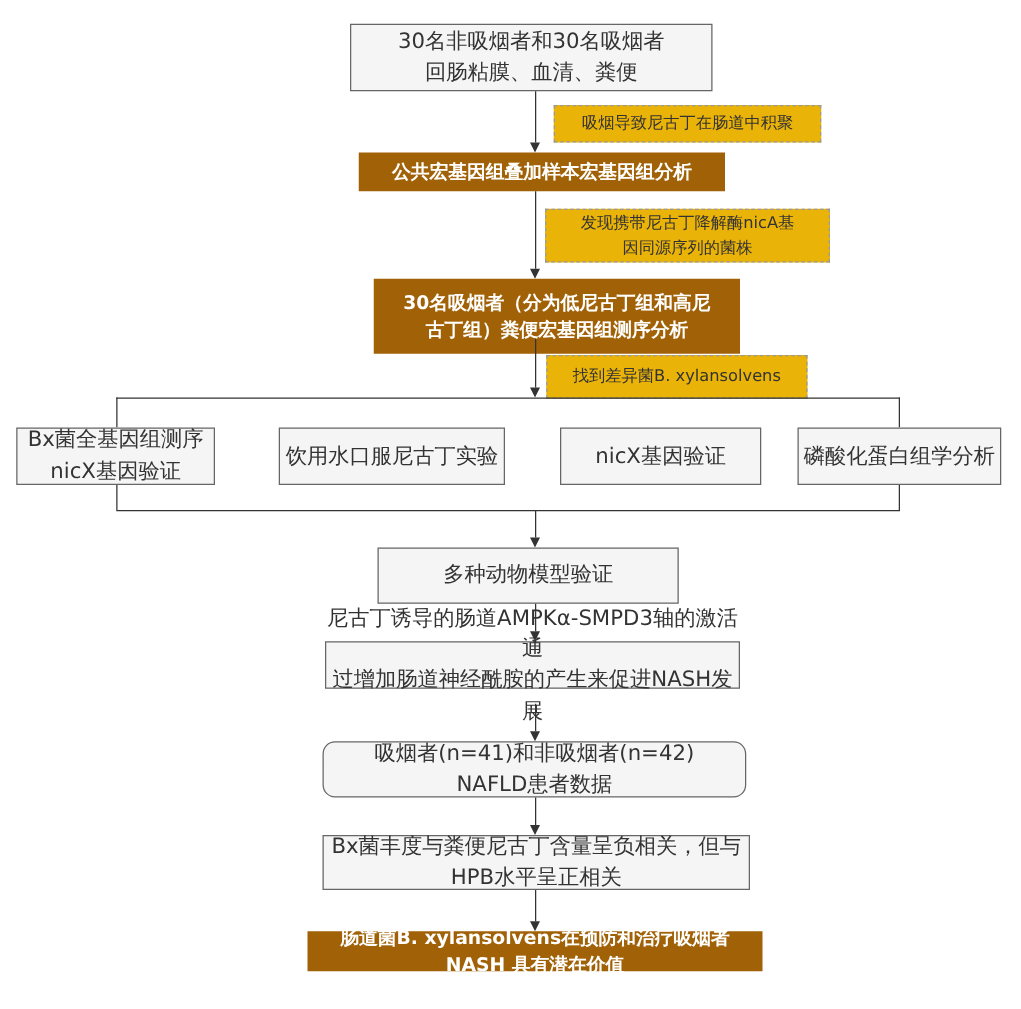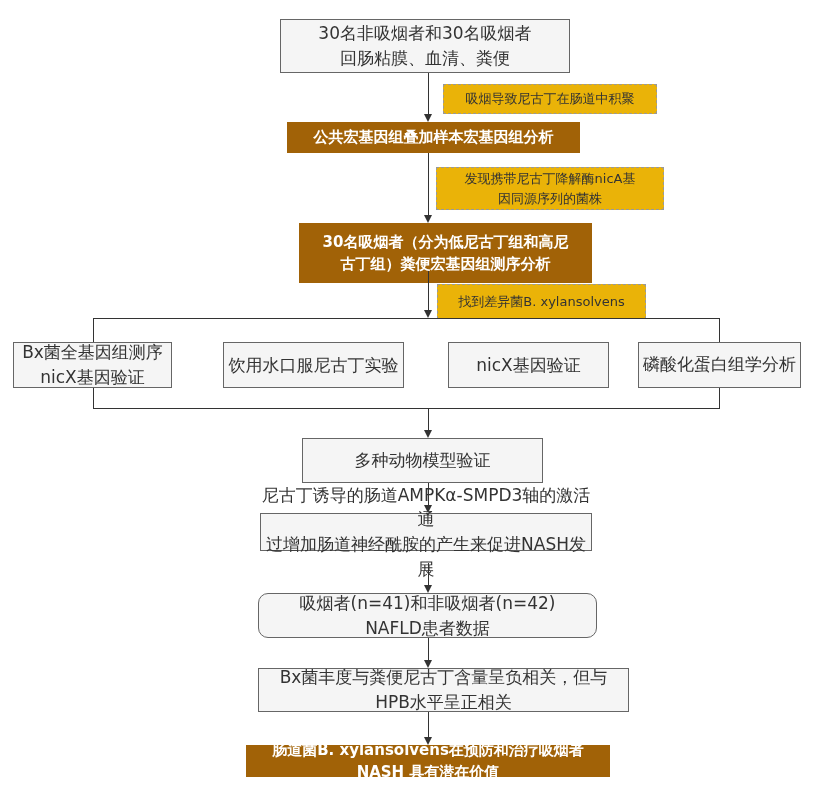--- a/index.html
+++ b/index.html
@@ -88,21 +88,21 @@
 
   <div class="vline" style="left:428px; top:563px; height:22px;"></div>
   <div class="ah" style="left:424px; top:585px;"></div>
 
   <div class="node gray" style="left:258px; top:593px; width:339px; height:45px;border-radius:10px;">吸烟者(n=41)和非吸烟者(n=42)
 NAFLD患者数据</div>
 
   <div class="vline" style="left:428px; top:638px; height:22px;"></div>
   <div class="ah" style="left:424px; top:660px;"></div>
 
-  <div class="node gray" style="left:258px; top:668px; width:371px; height:44px;">Bx菌丰度与粪便尼古丁含量呈负相关，但与
+  <div class="node gray" style="left:258px; top:668px; width:342px; height:44px;">Bx菌丰度与粪便尼古丁含量呈负相关，但与
 HPB水平呈正相关</div>
 
   <div class="vline" style="left:428px; top:712px; height:25px;"></div>
   <div class="ah" style="left:424px; top:737px;"></div>
 
   <div class="node blue" style="left:246px; top:745px; width:364px; height:32px;">肠道菌B. xylansolvens在预防和治疗吸烟者
 NASH 具有潜在价值</div>
 
 </div>
 

